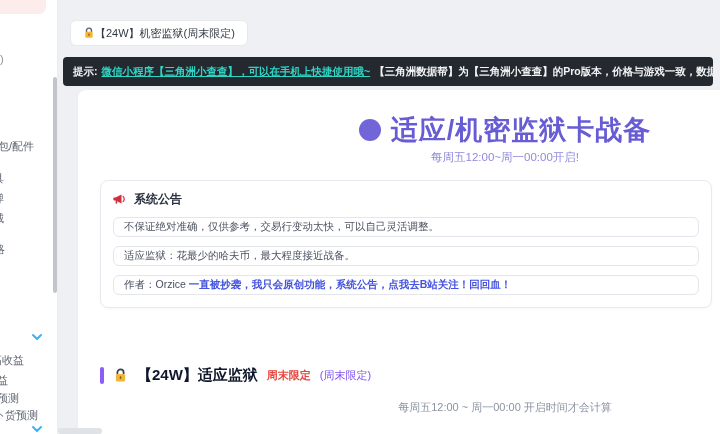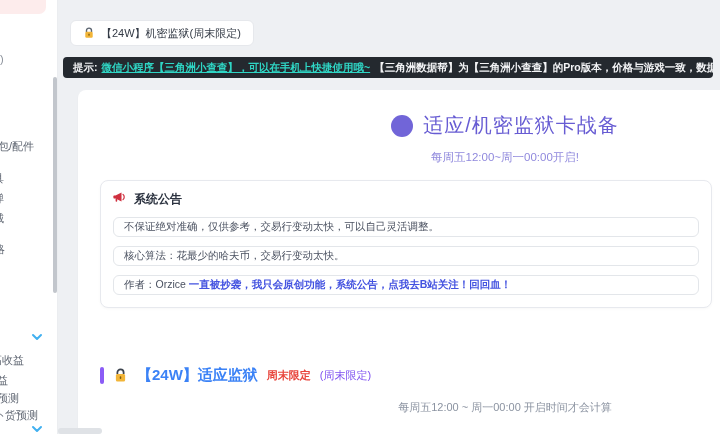--- a/index.html
+++ b/index.html
@@ -9,47 +9,47 @@
   
   .sidebar { position:absolute; left:0; top:0; width:58px; height:434px; background:#ffffff; border-right:1px solid #ebedf0; overflow:hidden; }
   .side-active { position:absolute; left:-12px; top:-12px; width:58px; height:26px; background:#fdecec; border-radius:7px; }
   .side-frag { position:absolute; white-space:nowrap; font-size:11px; color:#5f6672; }
   .side-chevron { position:absolute; width:12px; height:12px; }
   .side-scrollbar { position:absolute; left:53px; top:77px; width:4px; height:216px; background:#c2c6cc; border-radius:2px; }
 
   
   .main { position:absolute; left:58px; top:0; right:0; bottom:0; background:#eef0f3; overflow:hidden; }
 
-  .tab { position:absolute; left:12px; top:20px; height:26px; display:flex; align-items:center; gap:6px;
+  .tab { position:absolute; left:12px; top:20px; height:26px; display:flex; align-items:center; 
          padding:0 12px; background:#ffffff; border:1px solid #e6e8ec; border-radius:6px;
          font-size:11px; color:#333a45; white-space:nowrap; }
 
-  .notice { position:absolute; left:5px; right:7px; top:57px; height:21px; background:#24292f; border-radius:4px;
+  .notice { position:absolute; left:5px; right:7px; top:57px; height:29px; background:#24292f; border-radius:4px;
             display:flex; align-items:center; gap:4px; padding:0 10px; white-space:nowrap; overflow:hidden;
             font-size:10.5px; font-weight:bold; color:#f3f4f6; }
   .notice a { text-decoration:underline; cursor:pointer; }
 
   .card { position:absolute; left:20px; top:90px; width:854px; height:380px; background:#ffffff;
           border-radius:8px 8px 0 0; box-shadow:0 1px 2px rgba(0,0,0,0.04); }
 
   .hero { position:absolute; top:22px; left:0; width:100%; display:flex; align-items:center; justify-content:center; gap:10px; }
   .hero-circle { width:22px; height:22px; border-radius:50%; }
-  .hero-title { font-size:20px; font-weight:normal; letter-spacing:1px; }
+  .hero-title { font-size:27px; font-weight:bold; letter-spacing:1px; }
   .hero-sub { position:absolute; top:60px; left:0; width:100%; text-align:center; font-size:11.5px; }
 
   .ann { position:absolute; left:22px; top:90px; width:612px; background:#ffffff; border:1px solid #e7e9ee;
          border-radius:8px; padding:10px 12px 12px 12px; box-shadow:0 1px 3px rgba(0,0,0,0.03); }
-  .ann-head { display:flex; align-items:flex-start; gap:7px; font-size:12px; font-weight:bold; color:#2c3340; }
+  .ann-head { display:flex; align-items:center; gap:7px; font-size:12px; font-weight:bold; color:#2c3340; }
   .ann-row { margin-top:9px; border:1px solid #e3e6ea; border-radius:6px; padding:2px 10px;
              font-size:10.5px; color:#4a5160; white-space:nowrap; overflow:hidden; }
   .ann-link { font-weight:bold; cursor:pointer; }
 
   .section { position:absolute; left:22px; top:276px; display:flex; align-items:center; gap:9px; white-space:nowrap; }
   .section-bar { width:4px; height:17px; border-radius:2px; }
-  .section-title { font-size:15px; font-weight:bold; color:#3b82f6; }
+  .section-title { font-size:15px; font-weight:bold; color:#0f172a; }
   .section-refresh { font-size:11px; font-weight:bold; cursor:pointer; }
   .section-badge { font-size:11px; font-weight:normal; }
 
   .card-note { position:absolute; top:310px; left:0; width:100%; text-align:center; font-size:11px; color:#8b93a1; }
 
   .hscroll-thumb { position:absolute; left:0; bottom:0; width:44px; height:6px; background:#dfe2e6; border-radius:3px; }
 
   .icon { display:inline-flex; flex:none; }
 </style>
 </head>
@@ -116,21 +116,21 @@
           <svg width="14" height="13" viewBox="0 0 14 13">
             <path d="M1 5.2 L8.5 1.4 V10.6 L1 6.8 Z" fill="#cf2f3e"></path>
             <rect x="0.4" y="4.6" width="2.2" height="2.8" rx="0.6" fill="#cf2f3e"></rect>
             <path d="M10 3.4 a3.4 3.4 0 0 1 0 5.2" fill="none" stroke="#cf2f3e" stroke-width="1.2" stroke-linecap="round"></path>
             <rect x="2.6" y="7.4" width="1.6" height="3.4" rx="0.7" fill="#cf2f3e"></rect>
           </svg>
         </span>
         <span>系统公告</span>
       </div>
       <div class="ann-row">不保证绝对准确，仅供参考，交易行变动太快，可以自己灵活调整。</div>
-      <div class="ann-row">核心算法：花最少的哈夫币，交易行变动太快。</div>
+      <div class="ann-row">适应监狱：花最少的哈夫币，最大程度接近战备。</div>
       <div class="ann-row">
         <span>作者：Orzice</span>
         <span class="ann-link" style="color:#4352e0;">一直被抄袭，我只会原创功能，系统公告，点我去B站关注！回回血！</span>
       </div>
     </div>
 
     <div class="section">
       <span class="section-bar" style="background:#8b5cf6;"></span>
       <span class="icon">
         <svg width="15" height="15" viewBox="0 0 12 12">

